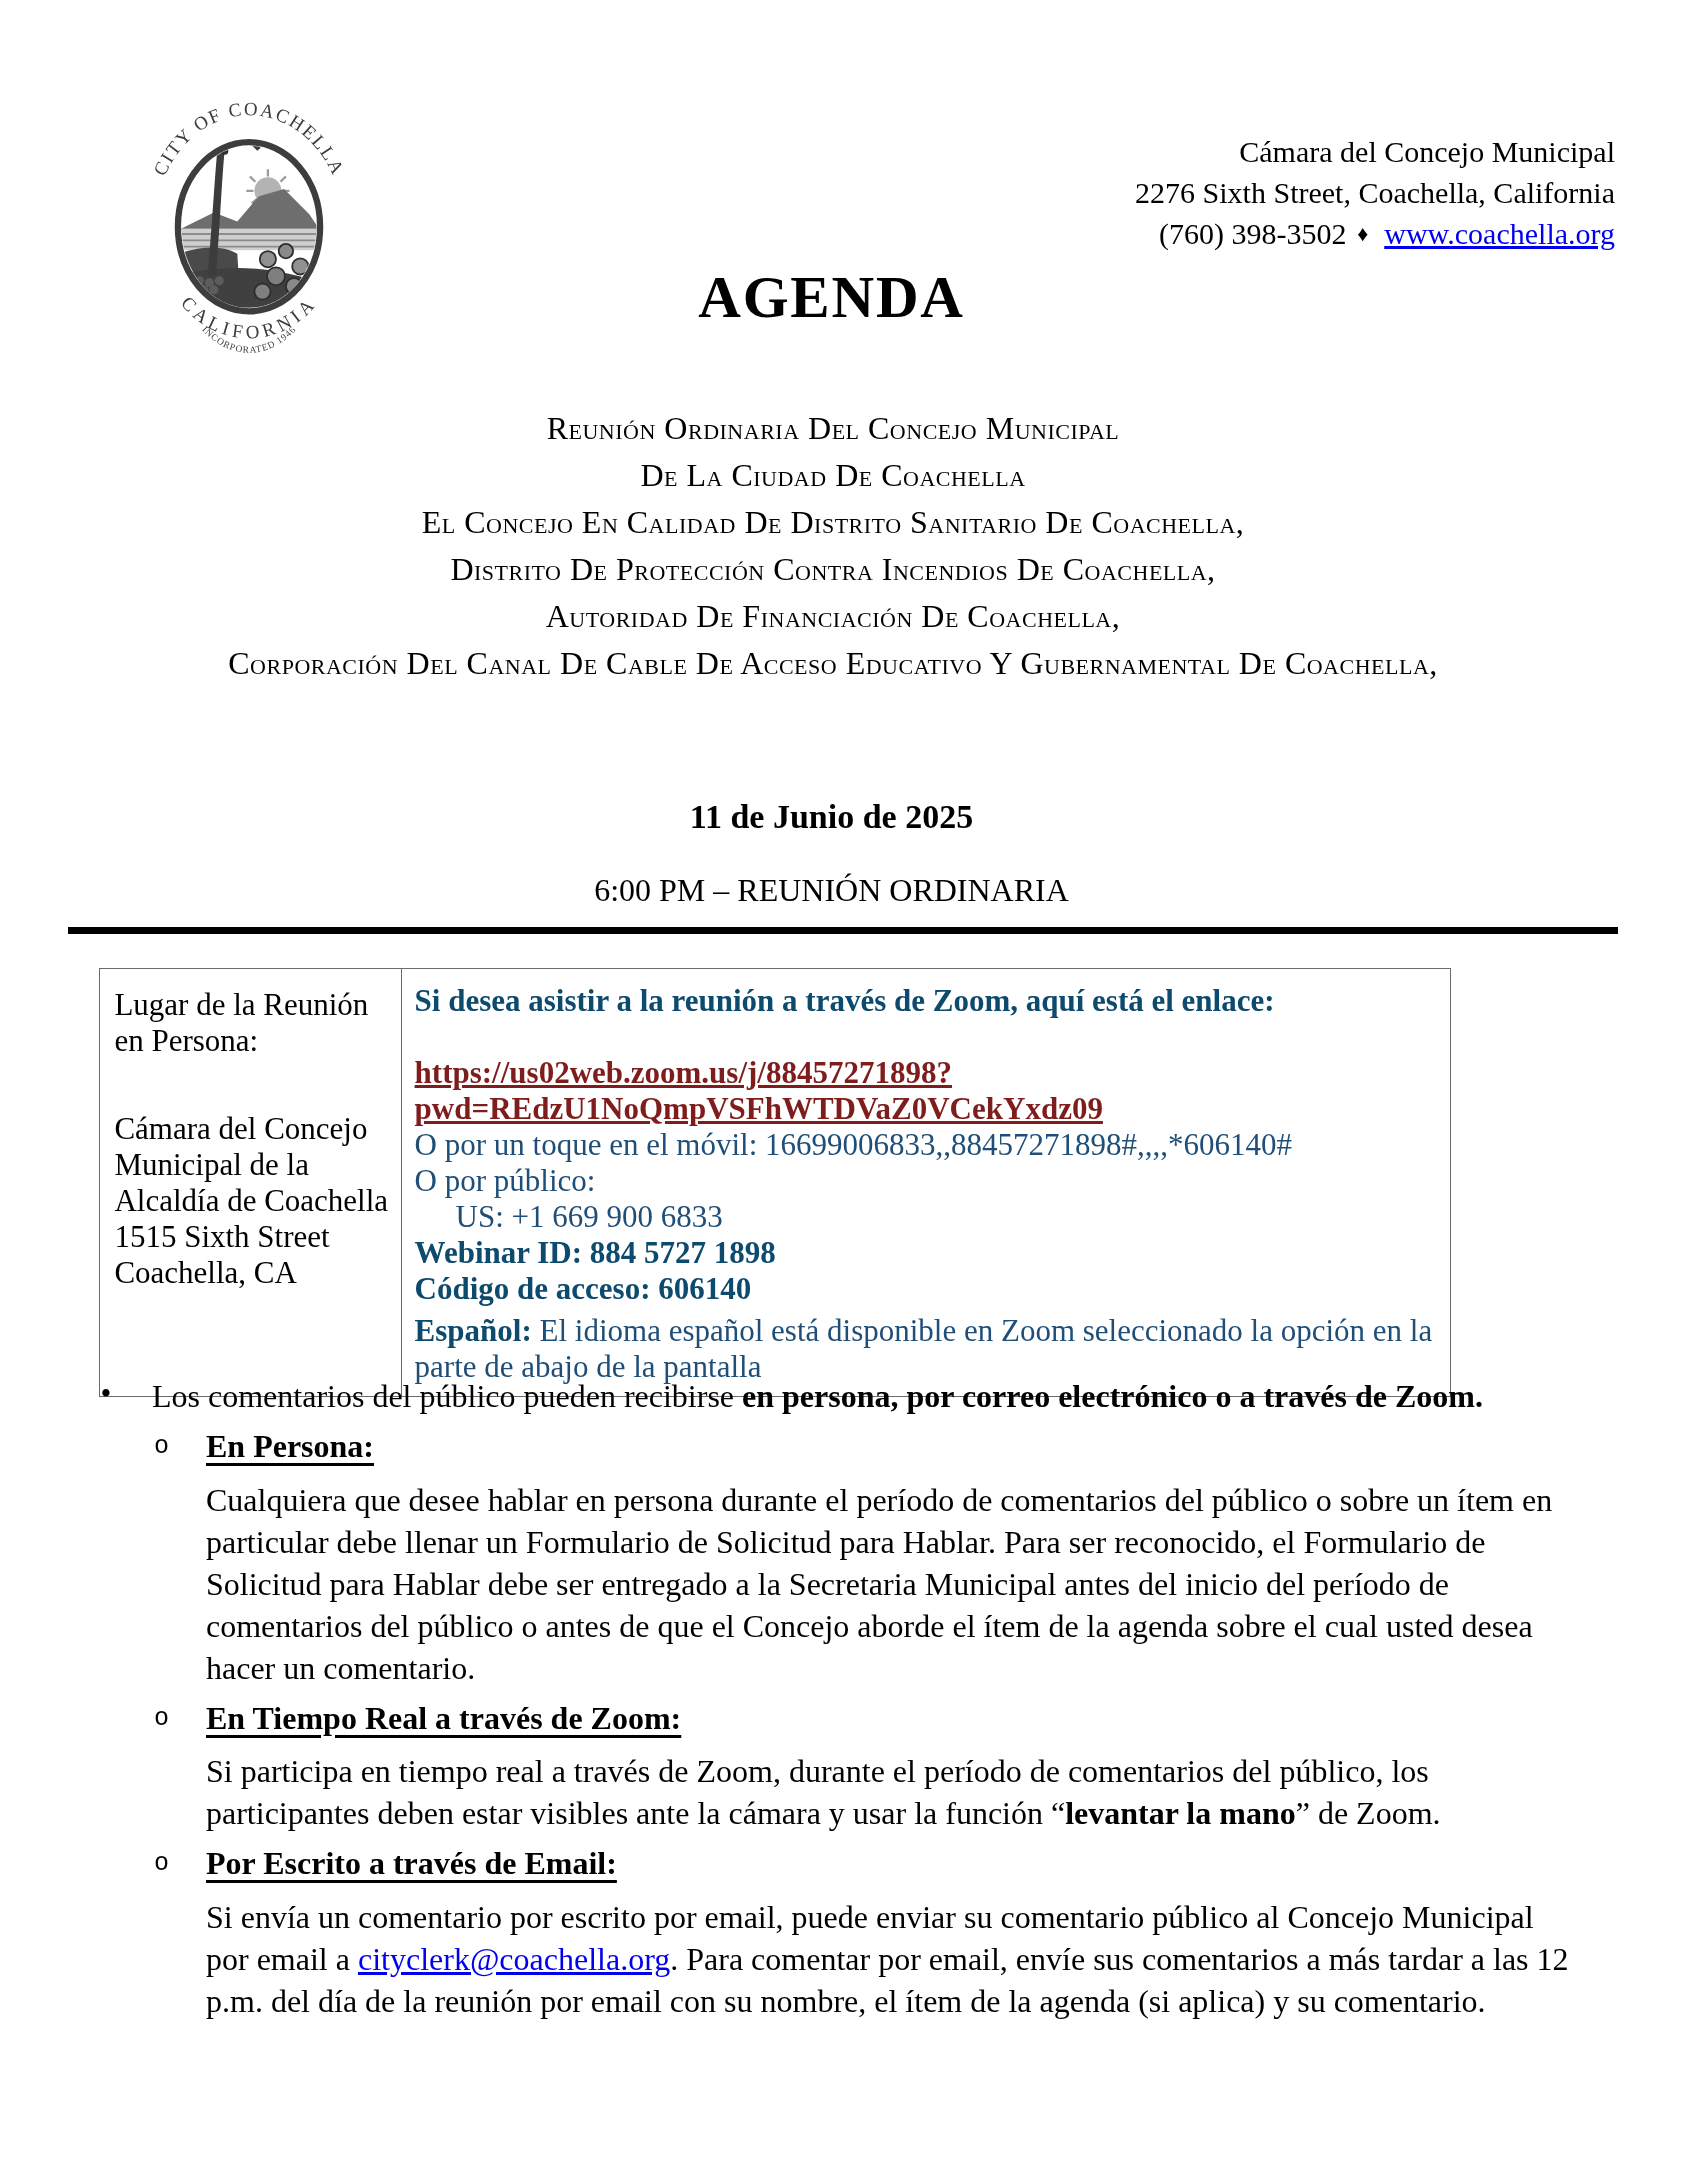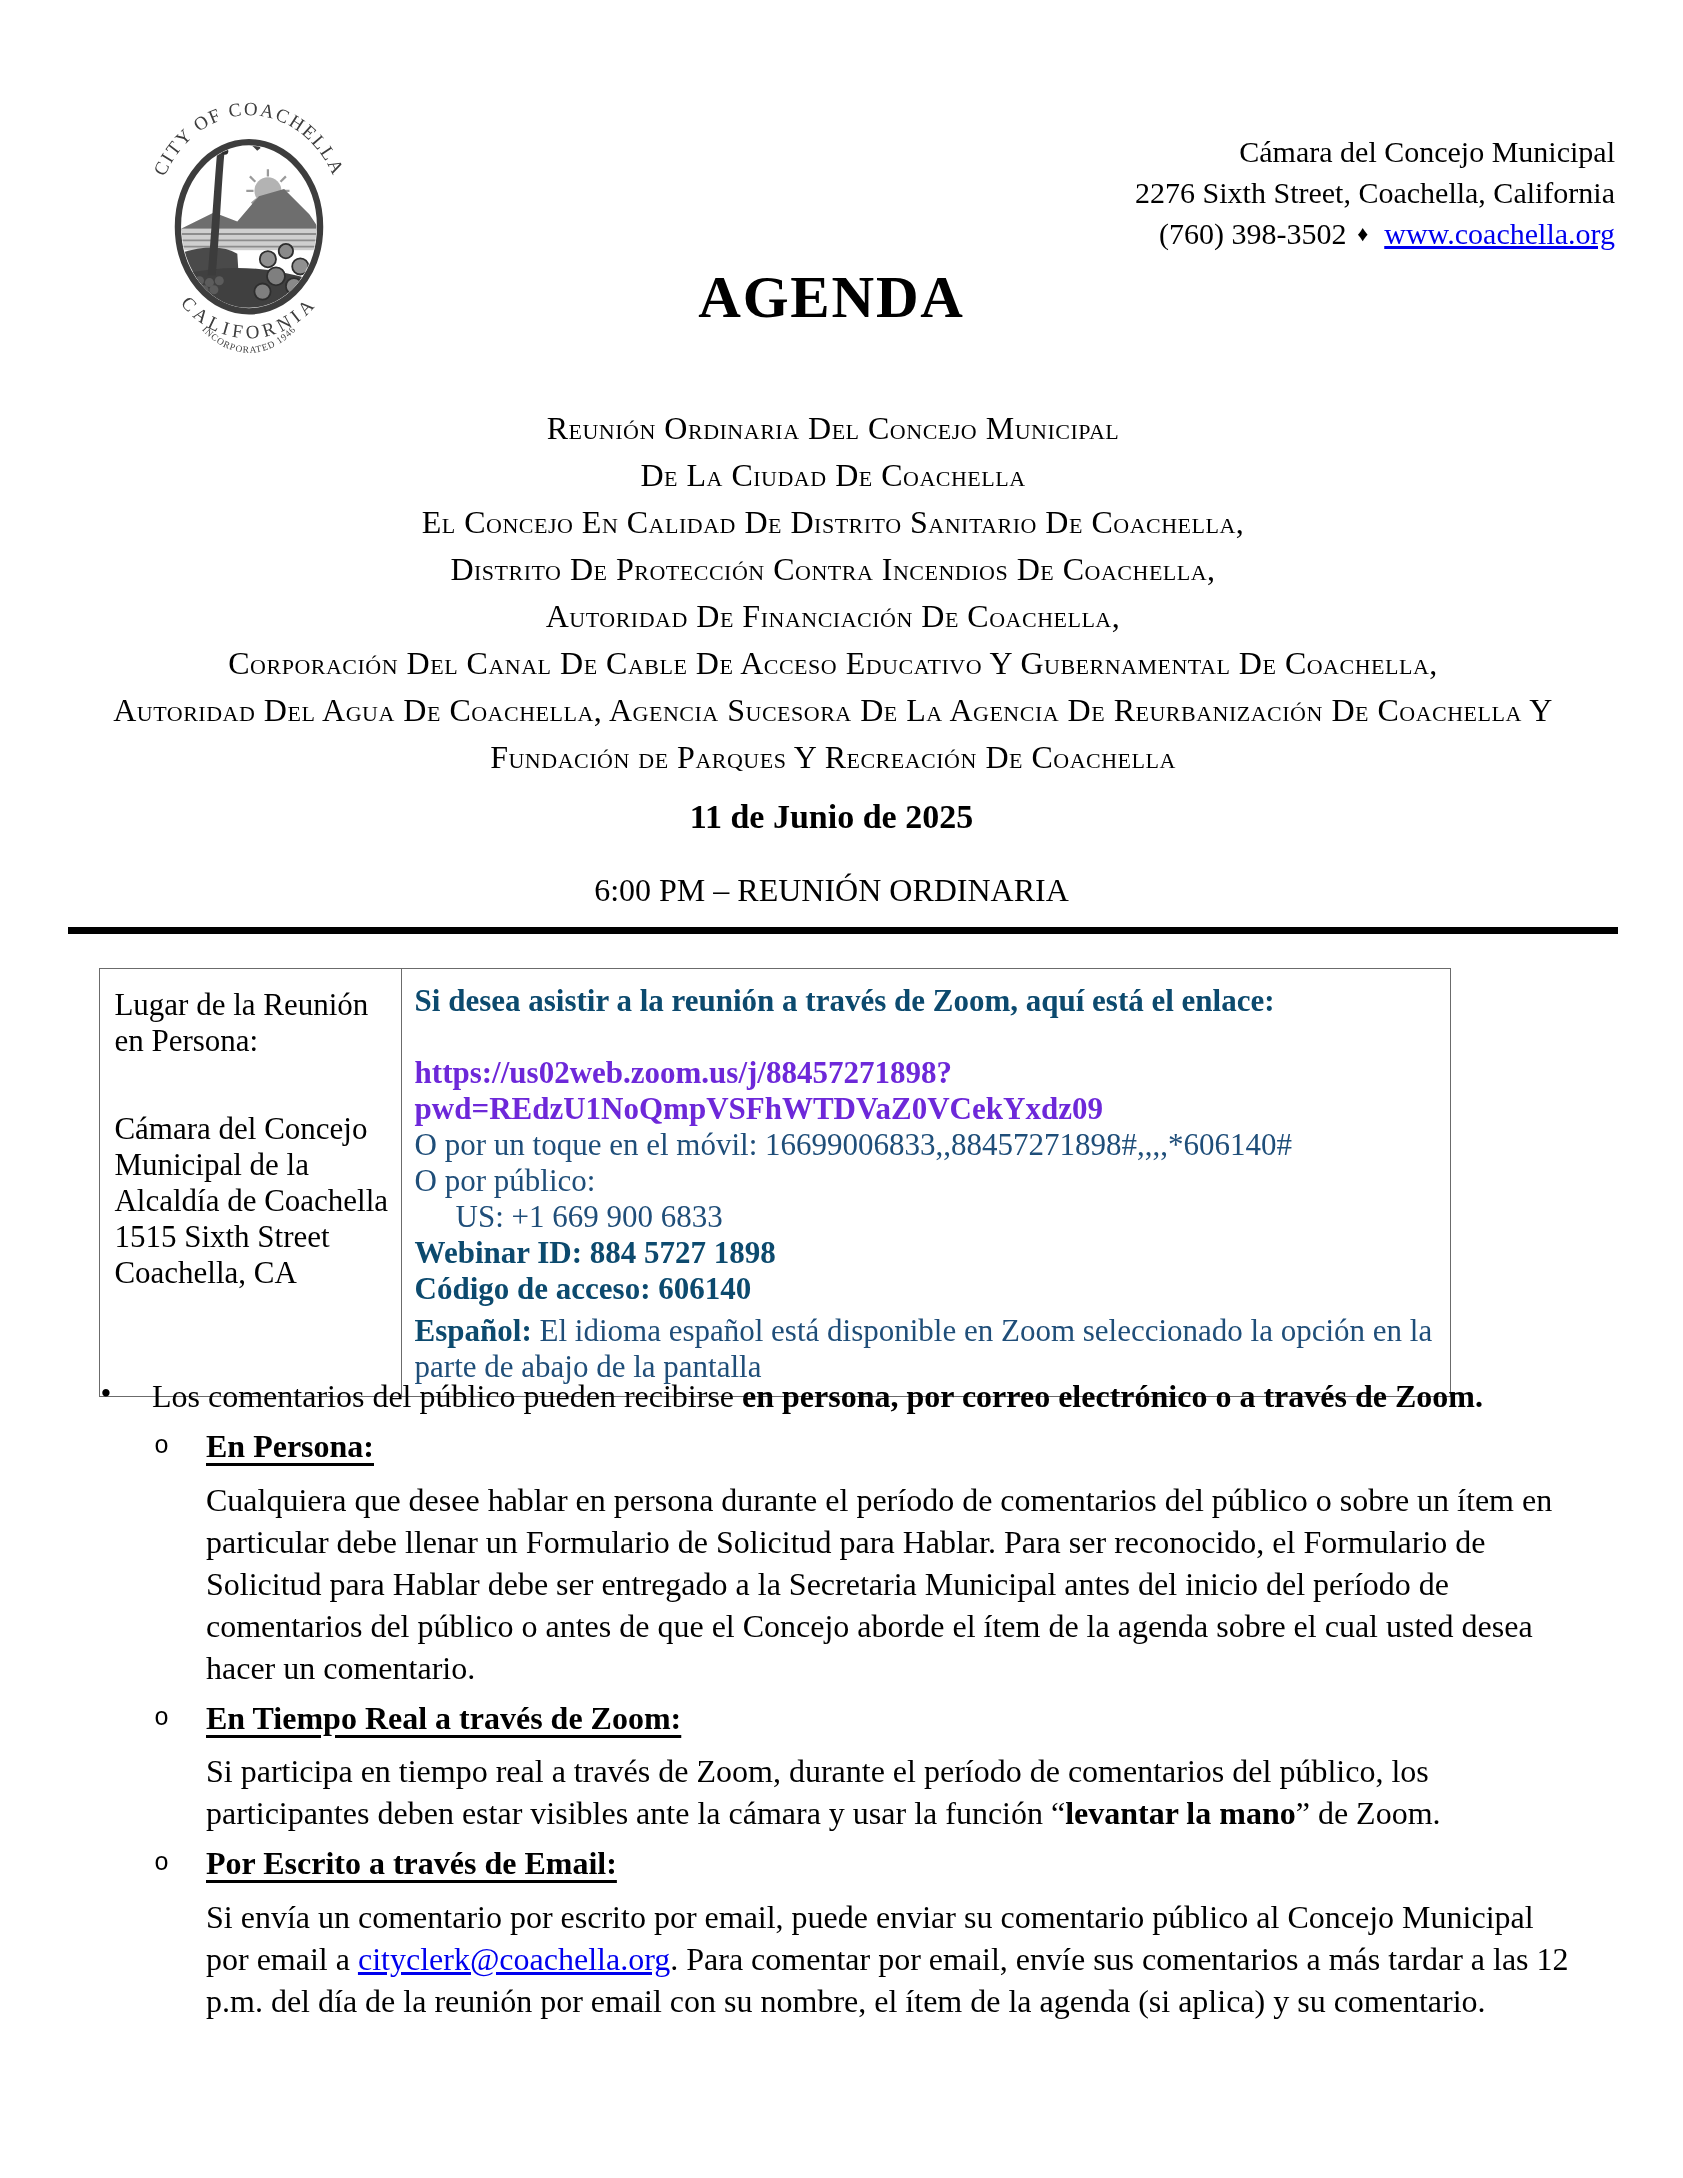--- a/index.html
+++ b/index.html
@@ -45,21 +45,21 @@
   .loc-table {
     position:absolute; top:968px; left:99px; width:1352px;
     border-collapse:collapse; table-layout:fixed;
     font-size:31px; line-height:36px;
   }
   .loc-table td { border:1.8px solid #6b6b6b; vertical-align:top; }
   td.loc-left  { width:302px; padding:18px 10.8px 12.6px 14.4px; }
   td.loc-right { padding:14.4px 12.6px 10.8px 12.6px; color:#1F4E79; }
   .loc-venue { margin-top:52px; }
   .navy-b { font-weight:bold; color:#0c4a6e; }
-  .zoomlink { color:#6d28d9; font-weight:bold; cursor:pointer; display:inline-block; }
+  .zoomlink { color:#7f1d1d; font-weight:bold; text-decoration:underline; cursor:pointer; display:inline-block; }
   .gap-line { height:36px; }
   .tel-us { padding-left:41px; }
   .esp { margin-top:5.4px; }
 
   
   .comments { position:absolute; top:1375px; left:95px; width:1536px; font-size:32px; line-height:42px; }
   .l1 { position:relative; padding-left:57px; }
   .l1 .b1 { position:absolute; left:5.4px; top:-1.8px; font-size:31px; }
   .l2 { position:relative; padding-left:111px; margin-top:8px; }
   .l2 .b2 { position:absolute; left:59px; top:0.9px; font-family:"Liberation Mono","DejaVu Sans Mono",monospace; font-size:25px; }
@@ -164,21 +164,20 @@
 
   <div class="agenda-title">AGENDA</div>
 
   <div class="titles">
     <div>Reunión Ordinaria Del Concejo Municipal</div>
     <div>De La Ciudad De Coachella</div>
     <div>El Concejo En Calidad De Distrito Sanitario De Coachella,</div>
     <div>Distrito De Protección Contra Incendios De Coachella,</div>
     <div>Autoridad De Financiación De Coachella,</div>
     <div>Corporación Del Canal De Cable De Acceso Educativo Y Gubernamental De Coachella,</div>
-    <div>Autoridad Del Agua De Coachella, Agencia Sucesora De La Agencia De Reurbanización De Coachella Y Fundación de Parques Y Recreación De Coachella</div>
   </div>
 
   <div class="meeting-date">11 de Junio de 2025</div>
   <div class="meeting-time">6:00 PM – REUNIÓN ORDINARIA</div>
 
   <div class="thick-rule"></div>
 
   <table class="loc-table">
     <tbody>
         <tr>

